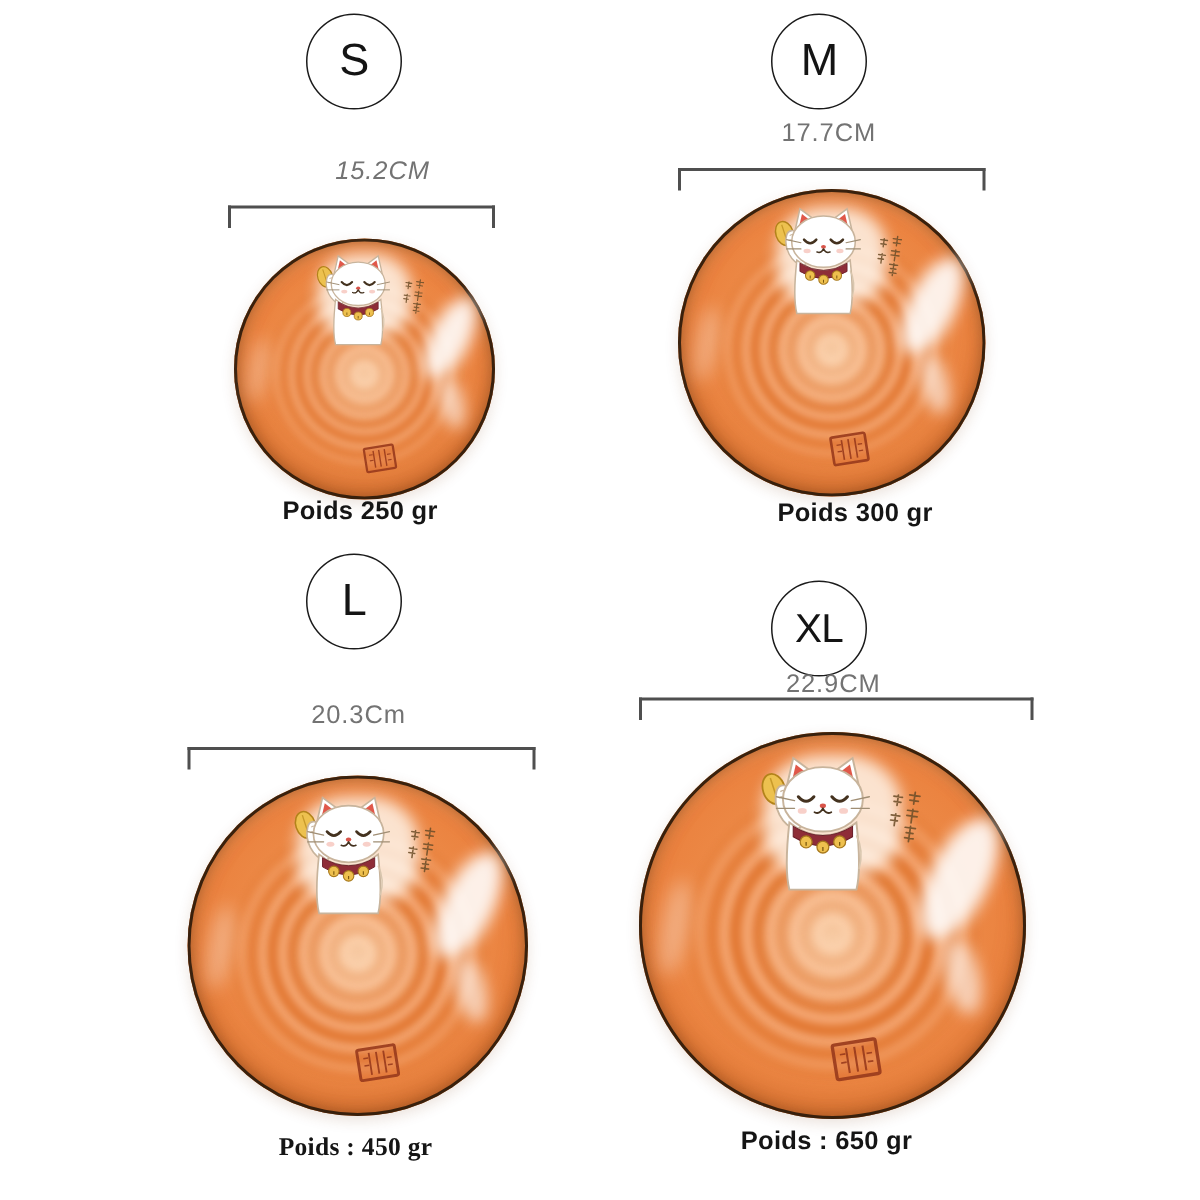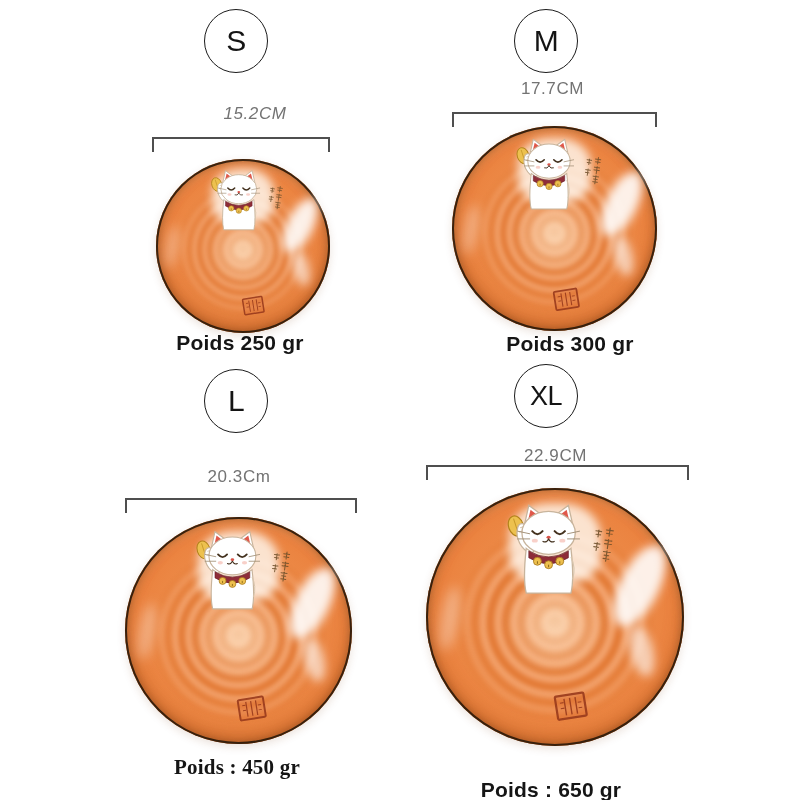--- a/index.html
+++ b/index.html
@@ -26,21 +26,21 @@
 
   
   .bracket{
     position:absolute;height:13px;
     border-top:2px solid #4f4f4f;border-left:2px solid #4f4f4f;border-right:2px solid #4f4f4f;
   }
 
   
   .weight{
     position:absolute;text-align:center;color:#151515;
-    font-size:21px;font-weight:600;letter-spacing:0.2px;
+    font-size:17px;font-weight:600;letter-spacing:0.2px;
   }
 
   
   .plate{position:absolute;border-radius:50%;}
   .plate > *{pointer-events:none;}
   .p-body{
     position:absolute;inset:0;border-radius:50%;
     background:radial-gradient(circle at 50% 50%,
       #f9c697 0%, #f4ab74 12%, #f09a5c 24%, #ee8f4e 36%, #ec8845 50%,
       #eb8340 64%, #e97e3a 78%, #e27634 88%, #cf6b26 96%, #8a4a16 100%);
@@ -220,21 +220,21 @@
           <use href="#sym-seal"></use>
         </svg>
       <div class="p-hl p-hl-r"></div>
       <div class="p-hl p-hl-r2"></div>
       <div class="p-hl p-hl-l"></div>
     </div>
     <div class="weight" style="left:137px;top:755px;width:200px;font-family:Liberation Serif, serif;">Poids : 450 gr</div>
   </div>
 
   <div class="q-xl">
-    <div class="badge" style="left:514px;top:364px;">
+    <div class="badge" style="left:514px;top:387px;">
       <span>XL</span>
     </div>
     <div class="dim" style="left:426px;top:434px;width:259px;margin-top:12px;">22.9CM</div>
     <div class="bracket" style="left:426px;top:465px;width:259px;"></div>
     <div class="plate" style="left:426px;top:488px;width:258px;height:258px;">
       <div class="p-body"></div>
       <div class="p-rings"></div>
       <div class="p-center"></div>
       <div class="p-catbg"></div>
       <svg class="p-cat">
@@ -243,16 +243,16 @@
       <svg class="p-callig">
           <use href="#sym-callig"></use>
         </svg>
       <svg class="p-seal">
           <use href="#sym-seal"></use>
         </svg>
       <div class="p-hl p-hl-r"></div>
       <div class="p-hl p-hl-r2"></div>
       <div class="p-hl p-hl-l"></div>
     </div>
-    <div class="weight" style="left:451px;top:778px;width:200px;">Poids : 650 gr</div>
+    <div class="weight" style="left:451px;top:751px;width:200px;">Poids : 650 gr</div>
   </div>
 
 </div>
 
 </body></html>

